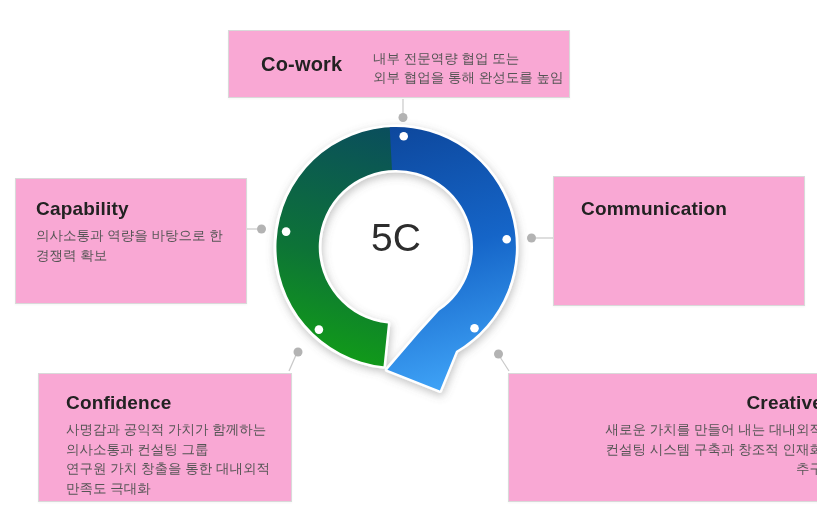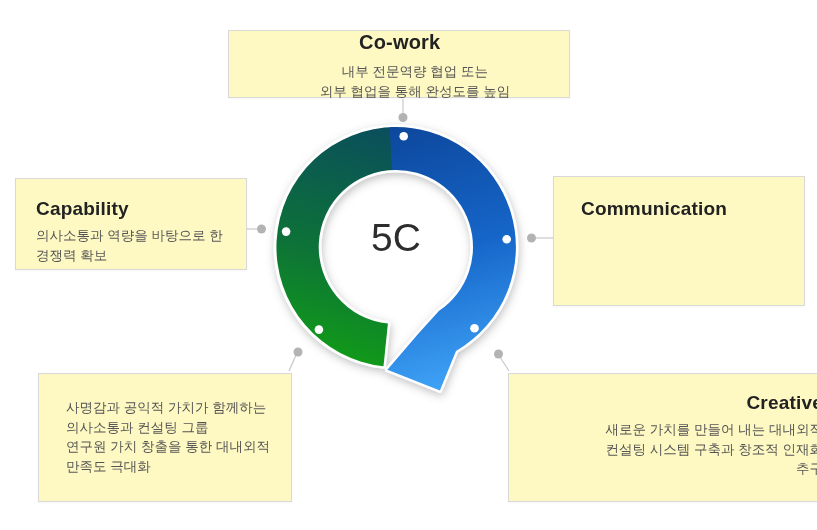--- a/index.html
+++ b/index.html
@@ -7,24 +7,23 @@
   body { font-family: "Liberation Sans", sans-serif; }
   .stage {
     position: relative;
     width: 817px;
     height: 530px;
     background: #ffffff;
     overflow: hidden;
   }
   .card {
     position: absolute;
-    background: #fef9c3;
+    background: #f9a8d4;
     border: 1px solid #d9d9d9;
     box-shadow: 0 1px 2px rgba(0,0,0,0.04);
-    flex-direction: column;
   }
   .card .title {
     font-size: 19px;
     font-weight: 600;
     color: #222222;
     letter-spacing: 0.2px;
   }
   .card .desc {
     font-size: 13.5px;
     line-height: 19.5px;
@@ -32,23 +31,23 @@
     white-space: pre-line;
     margin-top: 6px;
   }
   
   .card.cowork {
     left: 228px; top: 30px; width: 342px; height: 68px;
     display: flex; align-items: center;
     padding-left: 32px;
   }
   .card.cowork .title { width: 112px; font-size: 20px; }
-  .card.cowork .desc { margin-top: 8px; text-align: center; }
+  .card.cowork .desc { margin-top: 8px; }
 
-  .card.capability   { left: 15px;  top: 178px; width: 232px; height: 92px; padding: 19px 10px 0 20px; }
+  .card.capability   { left: 15px;  top: 178px; width: 232px; height: 126px; padding: 19px 10px 0 20px; }
   .card.communication{ left: 553px; top: 176px; width: 252px; height: 130px; padding: 21px 10px 0 27px; }
   .card.confidence   { left: 38px;  top: 373px; width: 254px; height: 129px; padding: 18px 10px 0 27px; }
   .card.creative     { left: 508px; top: 373px; width: 326px; height: 129px; padding: 18px 10px 0 28px; text-align: right; }
 
   .center-label {
     position: absolute;
     left: 336px; top: 216px;
     width: 120px;
     text-align: center;
     font-size: 39px;
@@ -143,20 +142,21 @@
     <div class="title">Capability</div>
     <div class="desc">의사소통과 역량을 바탕으로 한
 경쟁력 확보</div>
   </div>
 
   <div class="card communication">
     <div class="title">Communication</div>
   </div>
 
   <div class="card confidence">
+    <div class="title">Confidence</div>
     <div class="desc">사명감과 공익적 가치가 함께하는
 의사소통과 컨설팅 그룹
 연구원 가치 창출을 통한 대내외적
 만족도 극대화</div>
   </div>
 
   <div class="card creative">
     <div class="title">Creative</div>
     <div class="desc">새로운 가치를 만들어 내는 대내외적
 컨설팅 시스템 구축과 창조적 인재화

